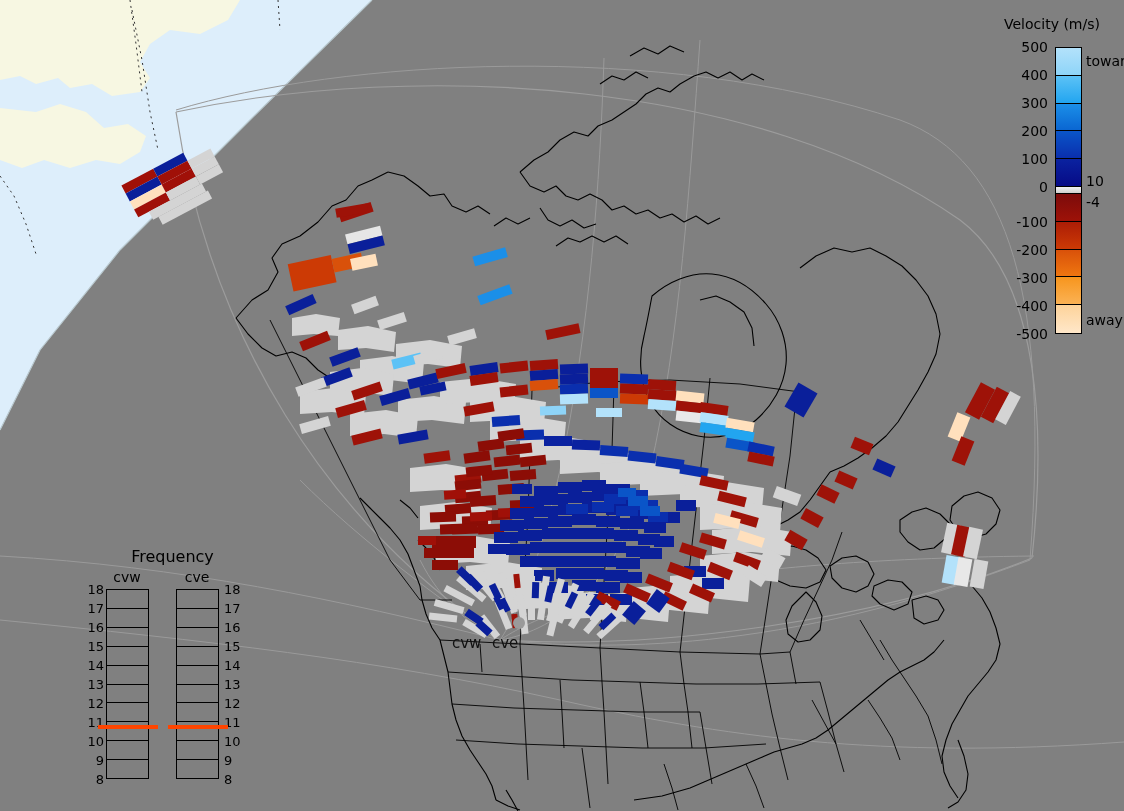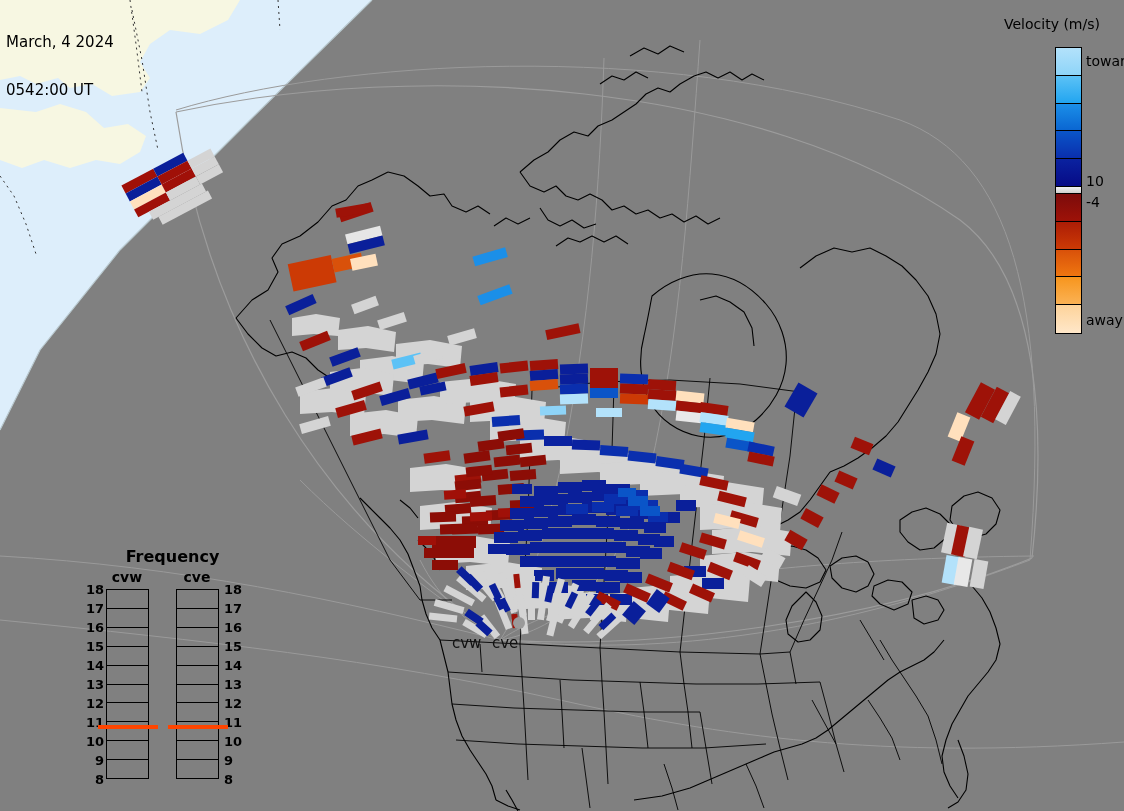--- a/index.html
+++ b/index.html
@@ -21,21 +21,21 @@
            border:1px solid #000;box-sizing:border-box;}
   .vband{width:100%;}
   .vtick{position:absolute;right:0;color:#000;font-size:14px;
          text-align:right;transform:translateY(-50%);width:58px;}
   .vside{position:absolute;left:0;color:#000;font-size:14px;
          transform:translateY(-50%);white-space:nowrap;}
   #vel-ticks{position:absolute;left:8px;top:0;width:60px;height:330px;}
   #vel-sides{position:absolute;left:106px;top:0;width:40px;height:330px;}
 
   
-  #freq-panel{left:80px;top:545px;width:185px;height:245px;font-weight:bold;}
+  #freq-panel{left:80px;top:545px;width:185px;height:245px;}
   #freq-title{position:absolute;left:0;top:2px;width:185px;text-align:center;
               color:#000;font-size:16px;}
   .freq-col-label{position:absolute;top:24px;color:#000;font-size:14px;
                   text-align:center;width:50px;}
   .freq-bar{position:absolute;top:44px;width:43px;height:190px;
             border:1px solid #000;box-sizing:border-box;display:flex;
             flex-direction:column;}
   .freq-cell{flex:1 1 0;border-bottom:1px solid #000;box-sizing:border-box;}
   .freq-cell:last-child{border-bottom:none;}
   .freq-scale{position:absolute;top:44px;width:24px;height:190px;}
@@ -560,39 +560,48 @@
         <rect x="352" y="300" width="26" height="10" fill="#d4d4d4" transform="rotate(-20 365 305)"></rect>
       </g>
 
       <text x="452" y="648" font-family="DejaVu Sans, Liberation Sans, sans-serif" font-size="15" fill="#111">cvw</text>
       <text x="492" y="648" font-family="DejaVu Sans, Liberation Sans, sans-serif" font-size="15" fill="#111">cve</text>
 
     </g>
     </g>
   </svg>
 
-  <div id="timestamp" class="abs">
-    <div>March, 4 2024</div>
-    <div>0542:00 UT</div>
-  </div>
 
   <div id="vel-panel" class="abs">
     <div id="vel-title">Velocity (m/s)</div>
     <div id="vel-bar">
         <div class="vband" style="height: calc(10% - 0.7px); background: linear-gradient(rgb(179, 226, 251), rgb(142, 212, 248)); border-bottom: 1px solid rgb(0, 0, 0); box-sizing: border-box;"></div>
         <div class="vband" style="height: calc(10% - 0.7px); background: linear-gradient(rgb(92, 194, 246), rgb(34, 165, 240)); border-bottom: 1px solid rgb(0, 0, 0); box-sizing: border-box;"></div>
         <div class="vband" style="height: calc(10% - 0.7px); background: linear-gradient(rgb(27, 143, 232), rgb(10, 102, 210)); border-bottom: 1px solid rgb(0, 0, 0); box-sizing: border-box;"></div>
         <div class="vband" style="height: calc(10% - 0.7px); background: linear-gradient(rgb(10, 85, 200), rgb(10, 47, 174)); border-bottom: 1px solid rgb(0, 0, 0); box-sizing: border-box;"></div>
         <div class="vband" style="height: calc(10% - 0.7px); background: linear-gradient(rgb(10, 34, 160), rgb(7, 11, 134)); border-bottom: 1px solid rgb(0, 0, 0); box-sizing: border-box;"></div>
         <div class="vband" style="height: 7px; background: linear-gradient(rgb(242, 242, 242), rgb(207, 207, 207)); border-bottom: 1px solid rgb(0, 0, 0); box-sizing: border-box;"></div>
         <div class="vband" style="height: calc(10% - 0.7px); background: linear-gradient(rgb(124, 11, 11), rgb(158, 18, 8)); border-bottom: 1px solid rgb(0, 0, 0); box-sizing: border-box;"></div>
         <div class="vband" style="height: calc(10% - 0.7px); background: linear-gradient(rgb(172, 29, 6), rgb(204, 58, 5)); border-bottom: 1px solid rgb(0, 0, 0); box-sizing: border-box;"></div>
         <div class="vband" style="height: calc(10% - 0.7px); background: linear-gradient(rgb(217, 81, 10), rgb(239, 118, 16)); border-bottom: 1px solid rgb(0, 0, 0); box-sizing: border-box;"></div>
         <div class="vband" style="height: calc(10% - 0.7px); background: linear-gradient(rgb(247, 149, 29), rgb(251, 178, 84)); border-bottom: 1px solid rgb(0, 0, 0); box-sizing: border-box;"></div>
         <div class="vband" style="height: calc(10% - 0.7px); background: linear-gradient(rgb(253, 211, 154), rgb(255, 231, 201)); box-sizing: border-box;"></div>
+      </div>
+    <div id="vel-ticks">
+        <div class="vtick" style="top: 35px;">500</div>
+        <div class="vtick" style="top: 63px;">400</div>
+        <div class="vtick" style="top: 91px;">300</div>
+        <div class="vtick" style="top: 119px;">200</div>
+        <div class="vtick" style="top: 147px;">100</div>
+        <div class="vtick" style="top: 175px;">0</div>
+        <div class="vtick" style="top: 210px;">-100</div>
+        <div class="vtick" style="top: 238px;">-200</div>
+        <div class="vtick" style="top: 266px;">-300</div>
+        <div class="vtick" style="top: 294px;">-400</div>
+        <div class="vtick" style="top: 322px;">-500</div>
       </div>
     <div id="vel-sides">
         <div class="vside" style="top: 49px;">toward</div>
         <div class="vside" style="top: 169px;">10</div>
         <div class="vside" style="top: 190px;">-4</div>
         <div class="vside" style="top: 308px;">away</div>
       </div>
   </div>
 
   <div id="freq-panel" class="abs">

